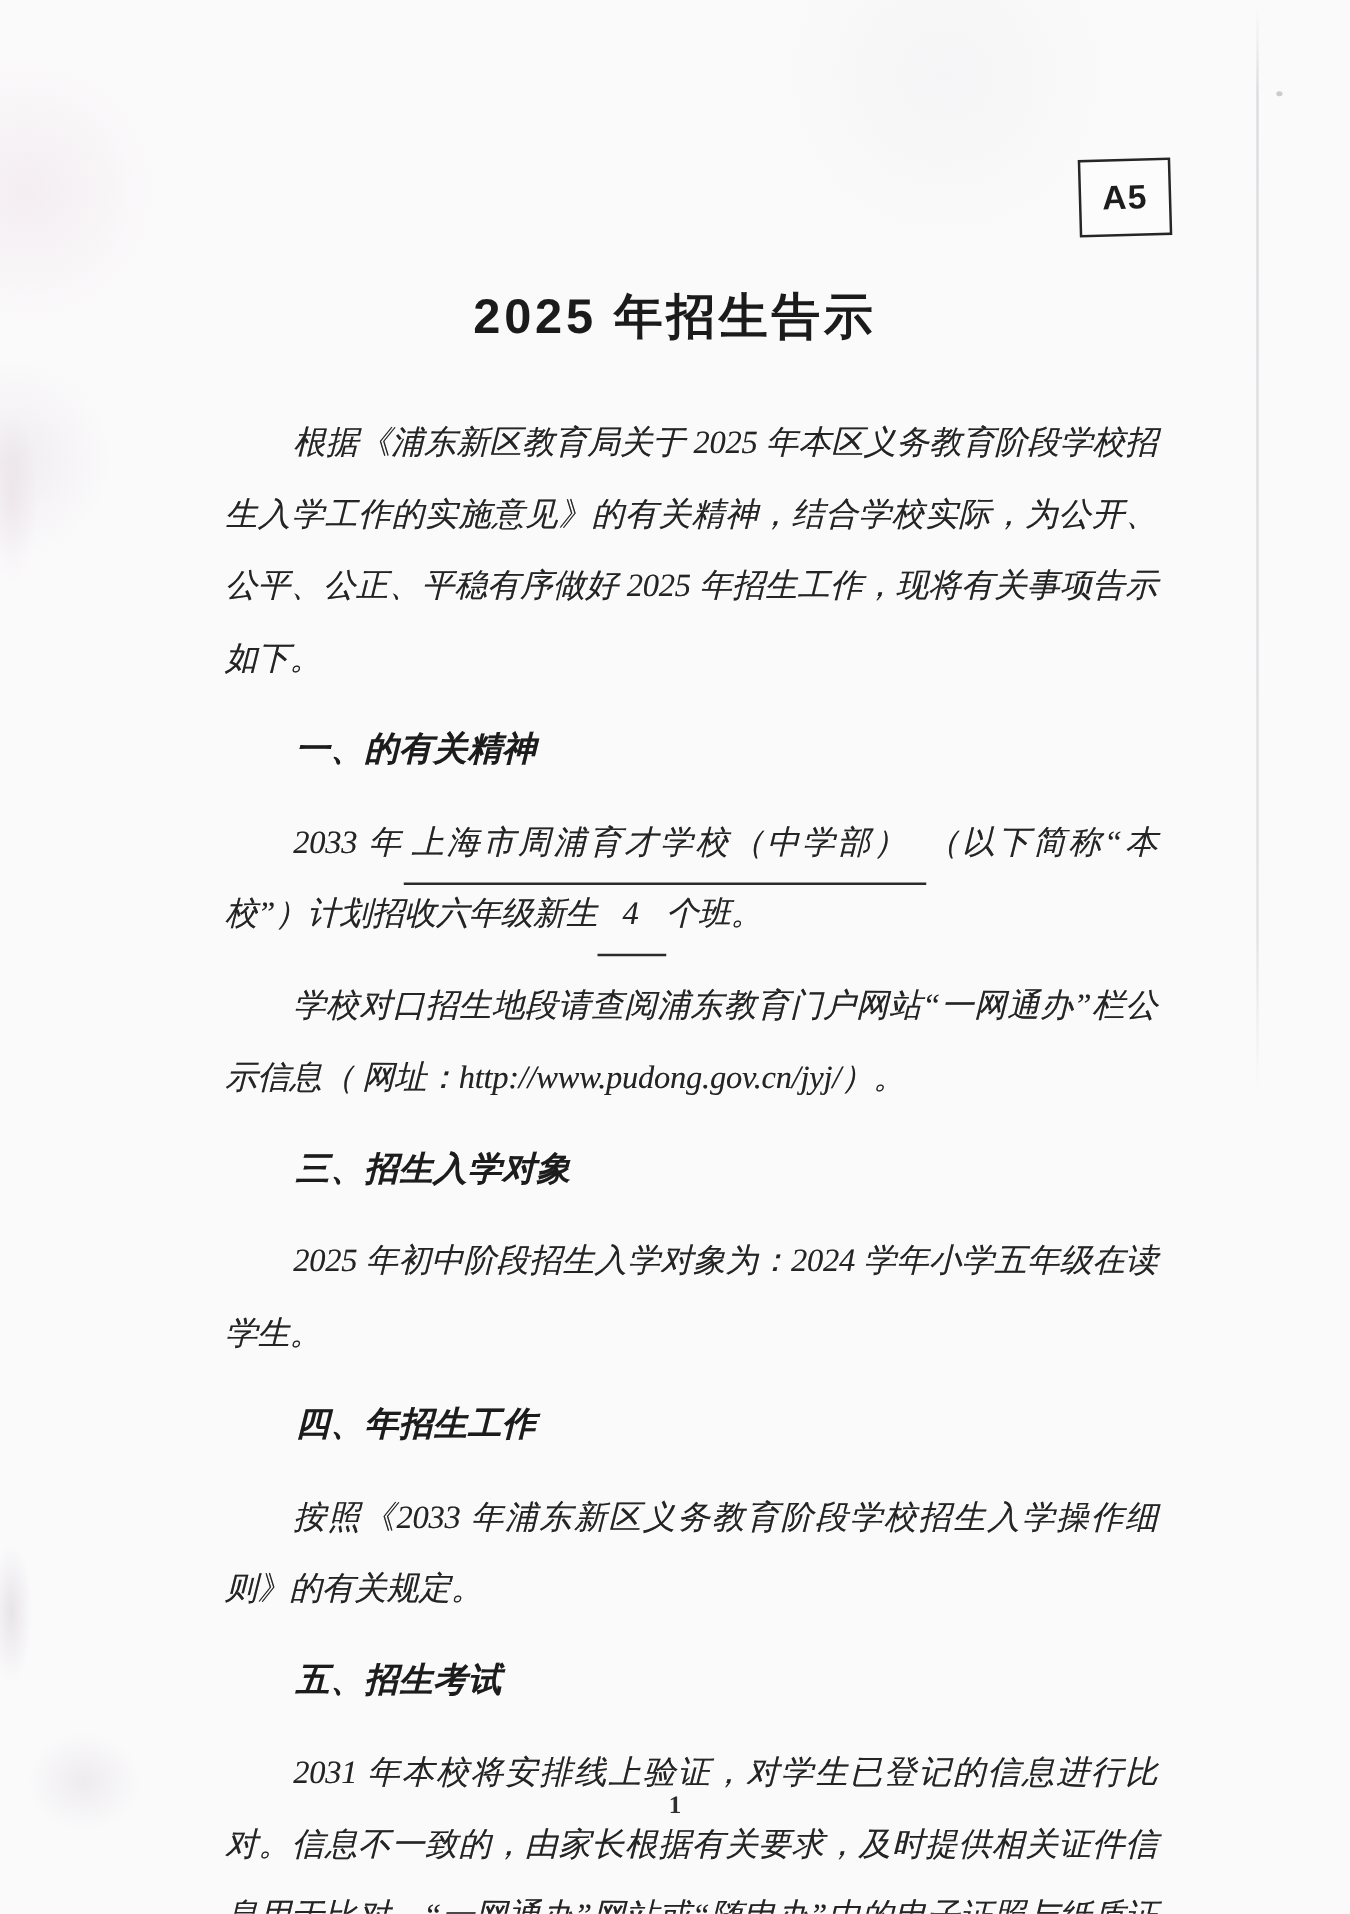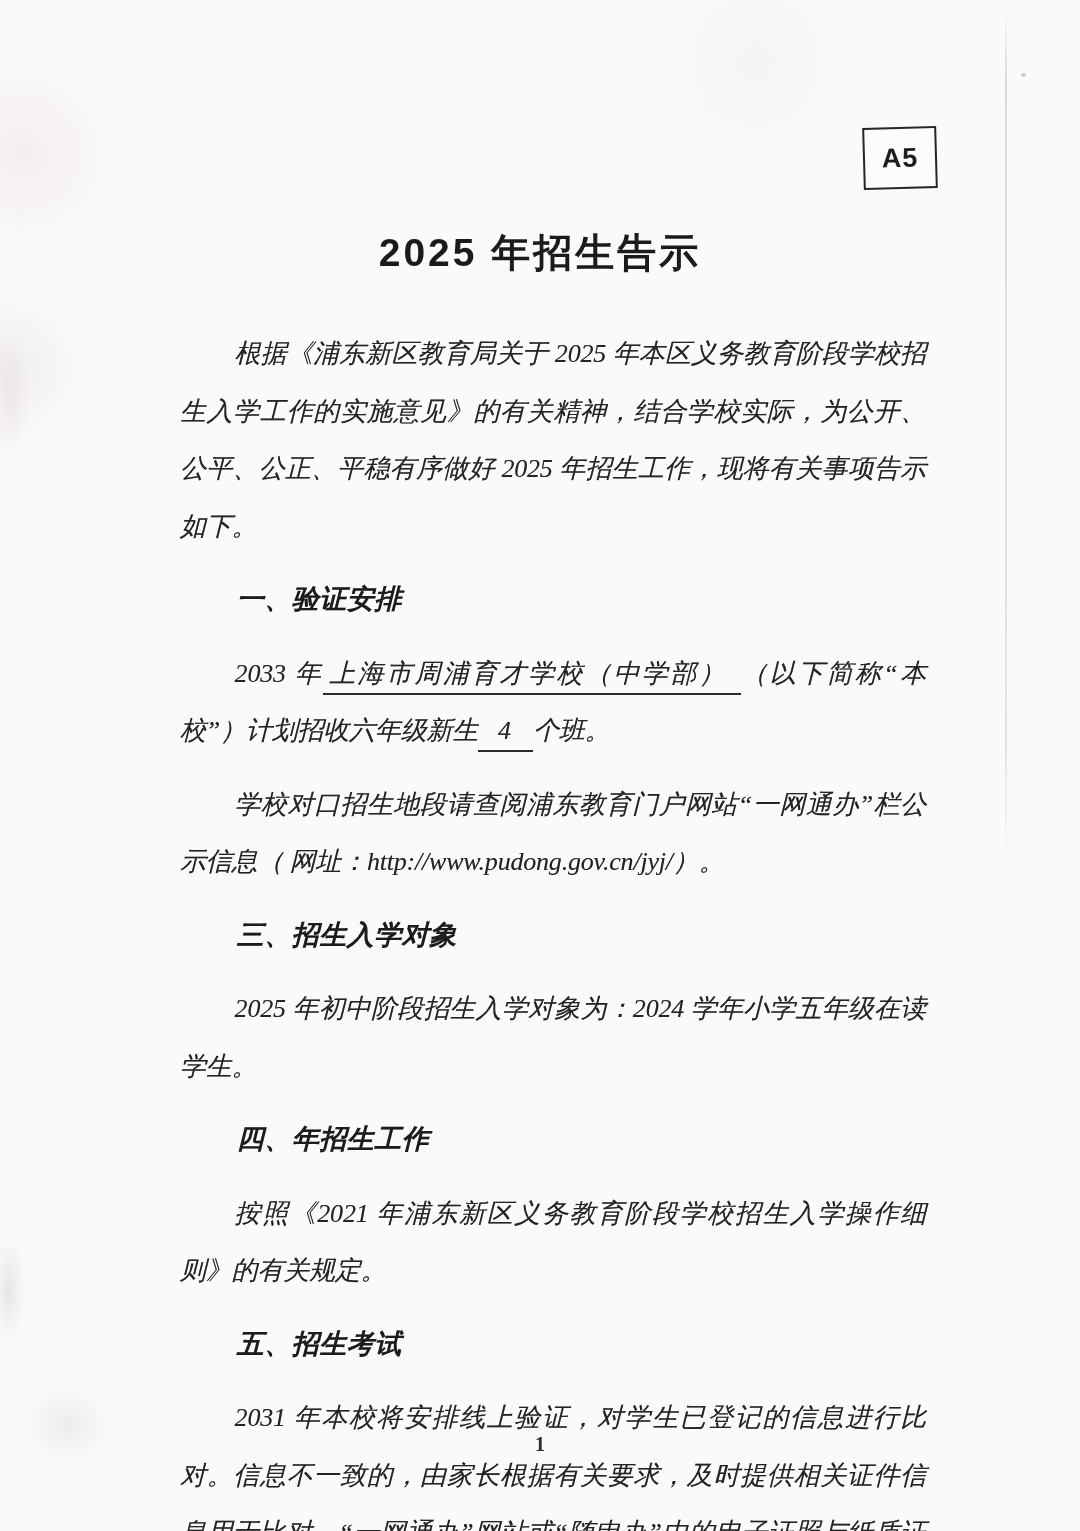--- a/index.html
+++ b/index.html
@@ -60,21 +60,21 @@
     color: #242424;
     text-shadow: 0 0 0.5px rgba(60,60,60,0.45);
   }
   .text-block p, .text-block h3 { margin: 16px; text-indent: 2.1em; font-style: italic; }
   .text-block h3 {
     font-family: "Liberation Sans", "DejaVu Sans", sans-serif;
     font-weight: 700; font-size: 27px; line-height: 57.5px;
     letter-spacing: 0.5px; color: #1c1c1c;
   }
   .para { font-weight: 400; }
-  .u { border-bottom: 2.5px solid #2b2b2b; padding-bottom: 5px; }
+  .u { border-bottom: 2.5px solid #2b2b2b; padding-bottom: 18px; }
   .u-name { padding-left: 6px; padding-right: 14px; }
   .u-num { padding-left: 20px; padding-right: 22px; }
 
   .page-number {
     position: absolute; top: 1433px; left: 0; width: 1080px;
     text-align: center; font-size: 20px; font-weight: 700; color: #2e2e2e;
   }
 </style>
 </head>
 <body>
@@ -88,29 +88,29 @@
 <div class="corner-box">
   <span>A5</span>
 </div>
 
 <div class="doc-title">2025 年招生告示</div>
 
 <div class="text-block">
 
   <p class="para">根据《浦东新区教育局关于 2025 年本区义务教育阶段学校招生入学工作的实施意见》的有关精神，结合学校实际，为公开、公平、公正、平稳有序做好 2025 年招生工作，现将有关事项告示如下。</p>
 
-  <h3>一、验证安排</h3>
+  <h3>一、的有关精神</h3>
   <p class="para"><span>2033 年</span><span class="u u-name">上海市周浦育才学校（中学部）</span><span>（以下简称“本校”）计划招收六年级新生</span><span class="u u-num">4</span><span>个班。</span></p>
 
   <p class="para">学校对口招生地段请查阅浦东教育门户网站“一网通办”栏公示信息（ 网址：http://www.pudong.gov.cn/jyj/）。</p>
 
   <h3>三、招生入学对象</h3>
   <p class="para">2025 年初中阶段招生入学对象为：2024 学年小学五年级在读学生。</p>
 
   <h3>四、年招生工作</h3>
-  <p class="para">按照《2021 年浦东新区义务教育阶段学校招生入学操作细则》的有关规定。</p>
+  <p class="para">按照《2033 年浦东新区义务教育阶段学校招生入学操作细则》的有关规定。</p>
 
   <h3>五、招生考试</h3>
   <p class="para">2031 年本校将安排线上验证，对学生已登记的信息进行比对。信息不一致的，由家长根据有关要求，及时提供相关证件信息用于比对。“一网通办”网站或“随申办”中的电子证照与纸质证件同等效</p>
 
 </div>
 
 <div class="page-number">1</div>
 
 </body></html>

